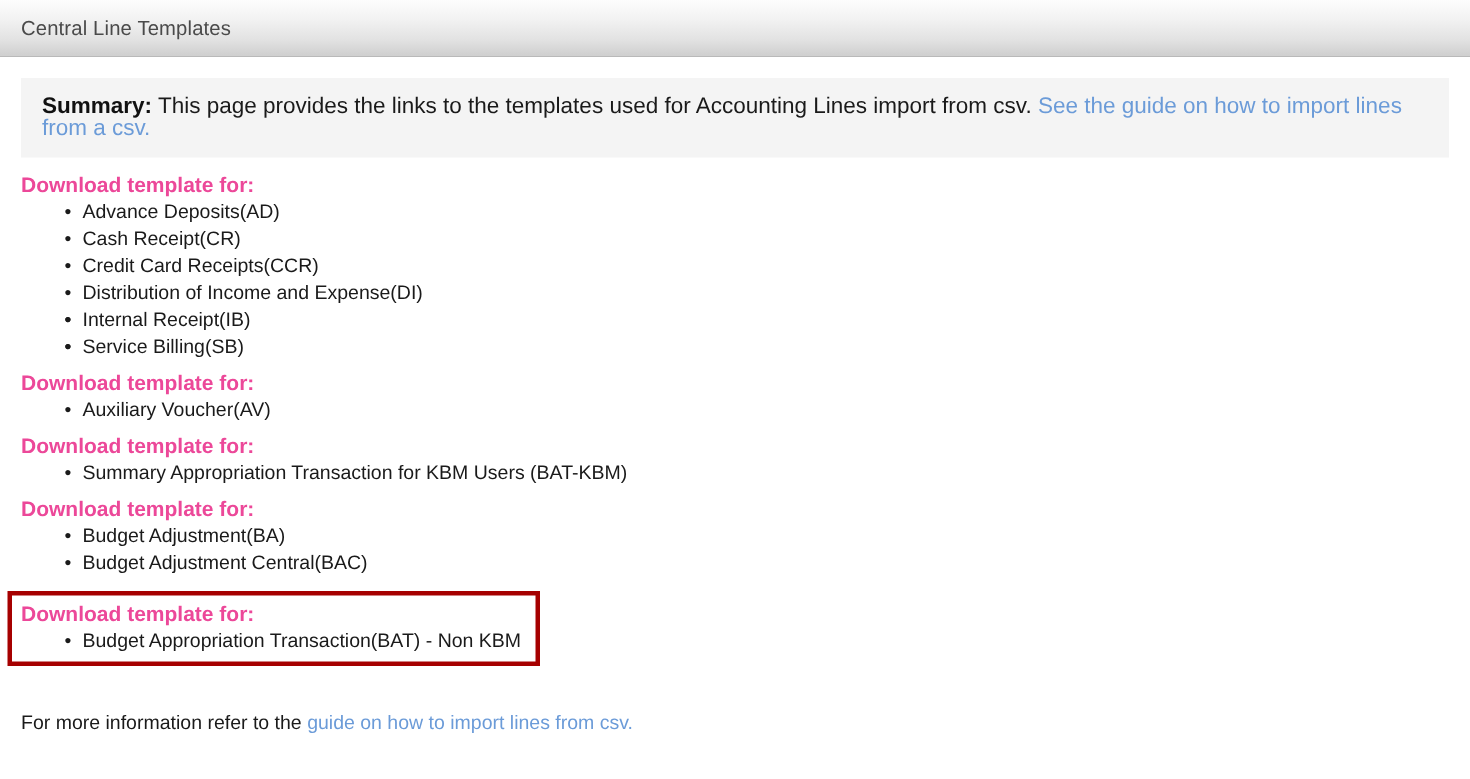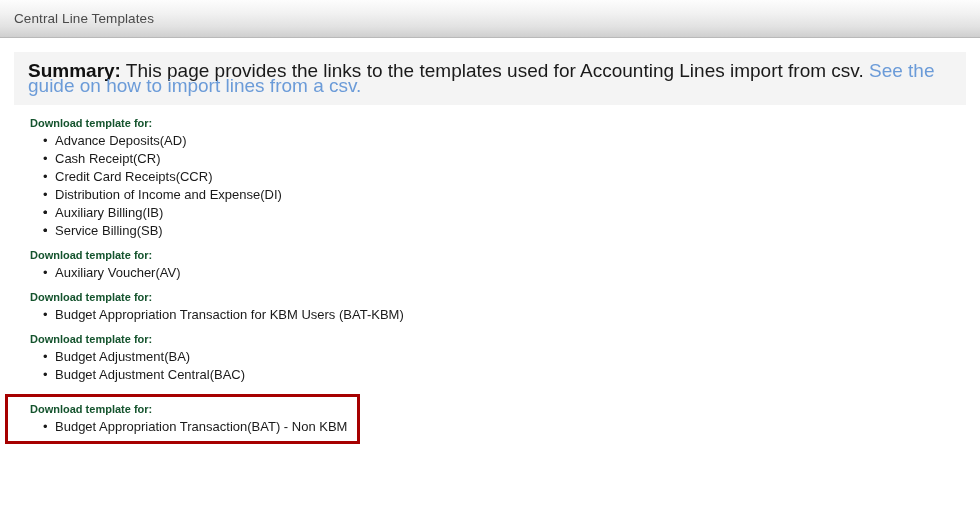--- a/index.html
+++ b/index.html
@@ -37,21 +37,21 @@
   .page-body {
     padding: 0;
   }
 
   
   .summary-panel {
     margin: 14px 14px 0 14px;
     background: #f4f4f4;
     padding: 11px 14px 12px 14px;
     box-sizing: border-box;
-    font-size: 19px;
+    font-size: 15px;
     line-height: 15px;
     color: #1a1a1a;
   }
   .summary-label {
     font-weight: bold;
     color: #111111;
   }
   .summary-text {
     color: #1a1a1a;
   }
@@ -65,25 +65,25 @@
 
   
   .sections {
     margin-top: 9px;
     padding-left: 14px;
   }
   .template-section {
     margin-bottom: 6px;
   }
   .section-heading {
-    color: #14532d;
+    color: #ec4899;
     font-weight: bold;
-    font-size: 11px;
+    font-size: 14px;
     line-height: 18px;
-    margin: 0 0 0 16px;
+    margin: 0 0 0 0;
   }
   .section-list {
     list-style: none;
     margin: 0;
     padding: 0;
   }
   .section-list li {
     position: relative;
     padding-left: 41px;
     line-height: 18px;
@@ -139,38 +139,41 @@
   </div>
 
   <div class="sections"><div class="template-section">
         <div class="section-heading">Download template for:</div>
         <ul class="section-list">
           <li><span class="bullet">•</span><span>Advance Deposits(AD)</span></li>
           <li><span class="bullet">•</span><span>Cash Receipt(CR)</span></li>
           <li><span class="bullet">•</span><span>Credit Card Receipts(CCR)</span></li>
           <li><span class="bullet">•</span><span>Distribution of Income and Expense(DI)</span></li>
           <li><span class="bullet">•</span></li>
-          <li><span class="bullet">•</span><span>Auxiliary Billing(IB)</span></li>
+          <li><span class="bullet">•</span><span>Internal Receipt(IB)</span></li>
           <li><span class="bullet">•</span></li>
           <li><span class="bullet">•</span><span>Service Billing(SB)</span></li>
         </ul>
       </div><div class="template-section">
         <div class="section-heading">Download template for:</div>
         <ul class="section-list">
           <li><span class="bullet">•</span><span>Auxiliary Voucher(AV)</span></li>
         </ul>
       </div><div class="template-section">
         <div class="section-heading">Download template for:</div>
         <ul class="section-list">
-          <li><span class="bullet">•</span><span>Budget Appropriation Transaction for KBM Users (BAT-KBM)</span></li>
+          <li><span class="bullet">•</span><span>Summary Appropriation Transaction for KBM Users (BAT-KBM)</span></li>
         </ul>
       </div><div class="template-section">
         <div class="section-heading">Download template for:</div>
         <ul class="section-list">
           <li><span class="bullet">•</span><span>Budget Adjustment(BA)</span></li>
           <li><span class="bullet">•</span><span>Budget Adjustment Central(BAC)</span></li>
         </ul>
       </div><div class="template-section highlighted"><div class="section-heading">Download template for:</div><ul class="section-list">
           <li><span class="bullet">•</span><span>Budget Appropriation Transaction(BAT) - Non KBM</span></li>
         </ul></div></div>
 
+  <div class="footer-note">
+    <span>For more information refer to the </span><a class="link">guide on how to import lines from csv.</a>
+  </div>
 
 </div>
 
 </body></html>

